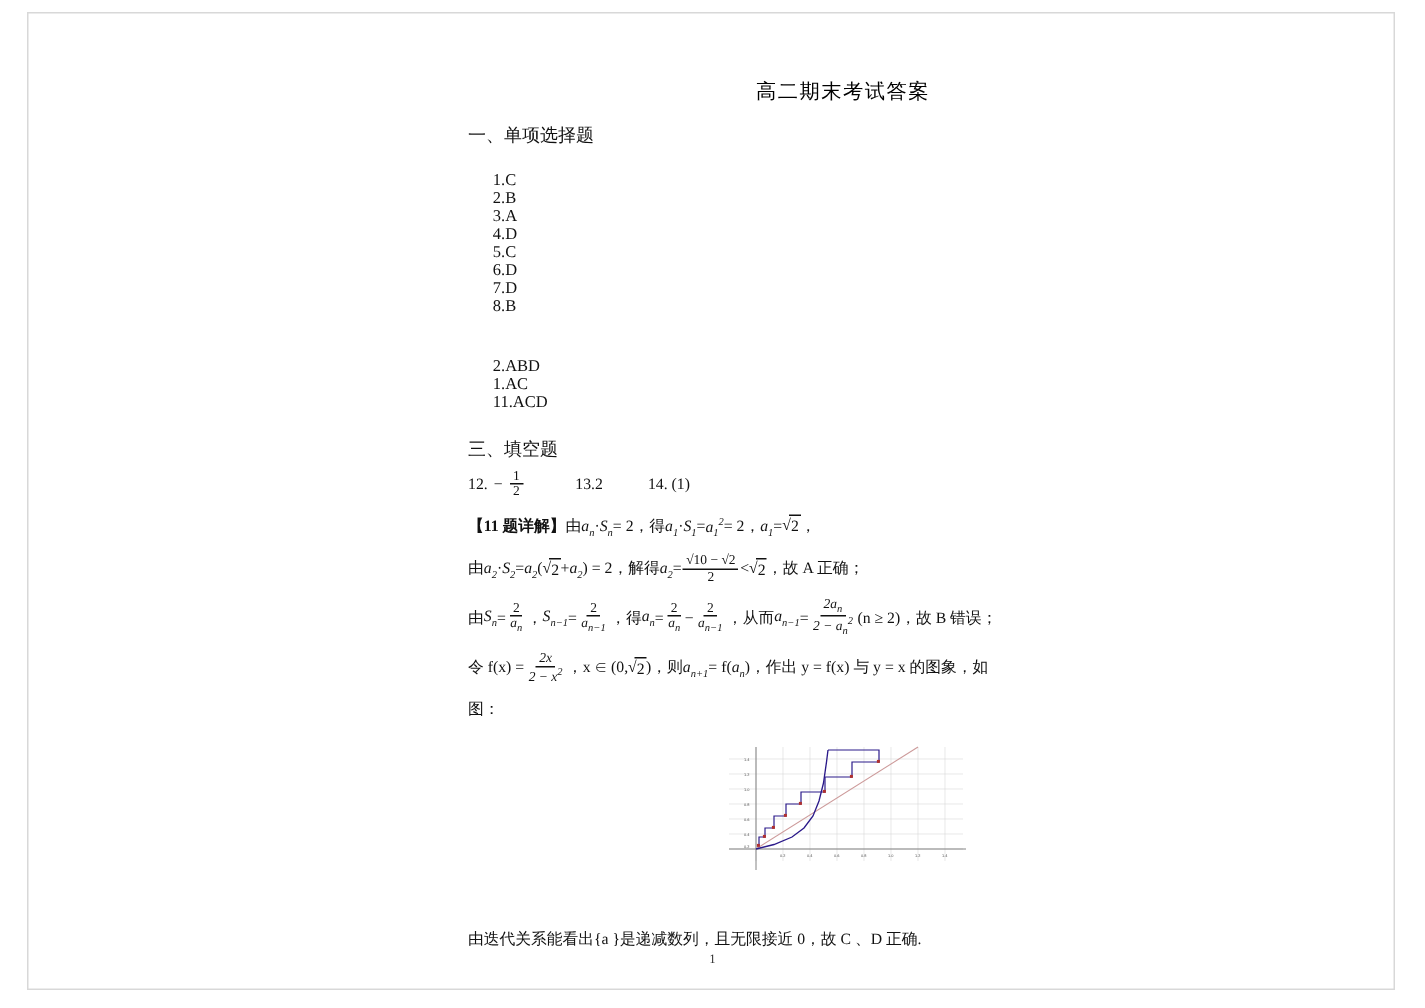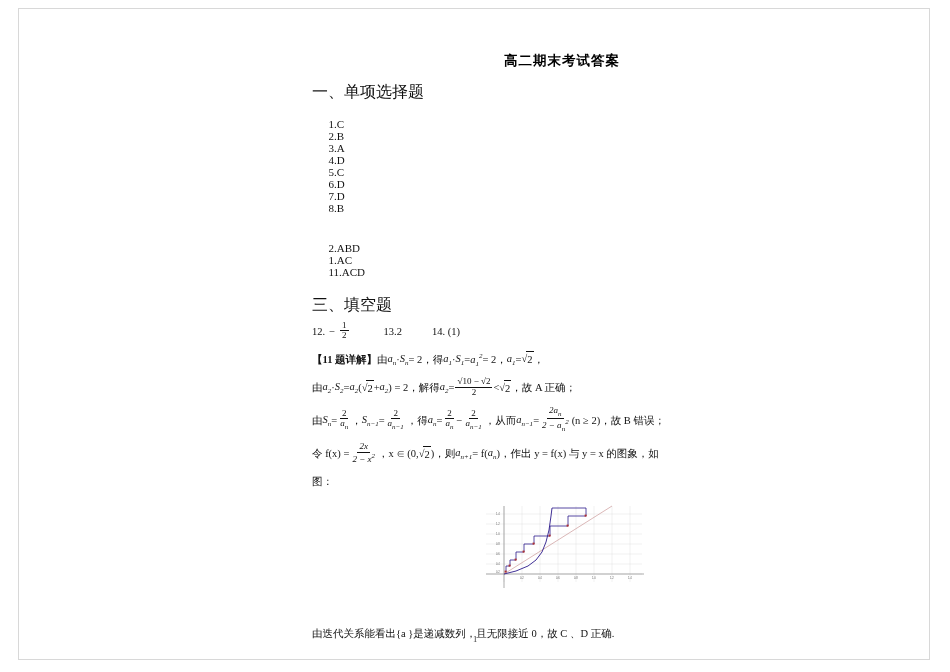--- a/index.html
+++ b/index.html
@@ -29,28 +29,28 @@
     box-sizing: border-box;
   }
   .content {
     position: absolute;
     left: 312px;
     top: 52px;
     width: 500px;
   }
   .doc-title {
     text-align: center;
-    font-weight: bold;
+    font-weight: normal;
     font-size: 13.5px;
     letter-spacing: 1px;
     color: #000;
     margin-bottom: 12px;
   }
   .sec-head {
-    font-size: 16px;
+    font-size: 12px;
     color: #111;
     margin: 5px 0 3px 0;
   }
   .ans-line {
     font-size: 11px;
     color: #111;
     margin: 2px 0 4px 0;
     white-space: pre;
   }
   .ans-line span.item {

